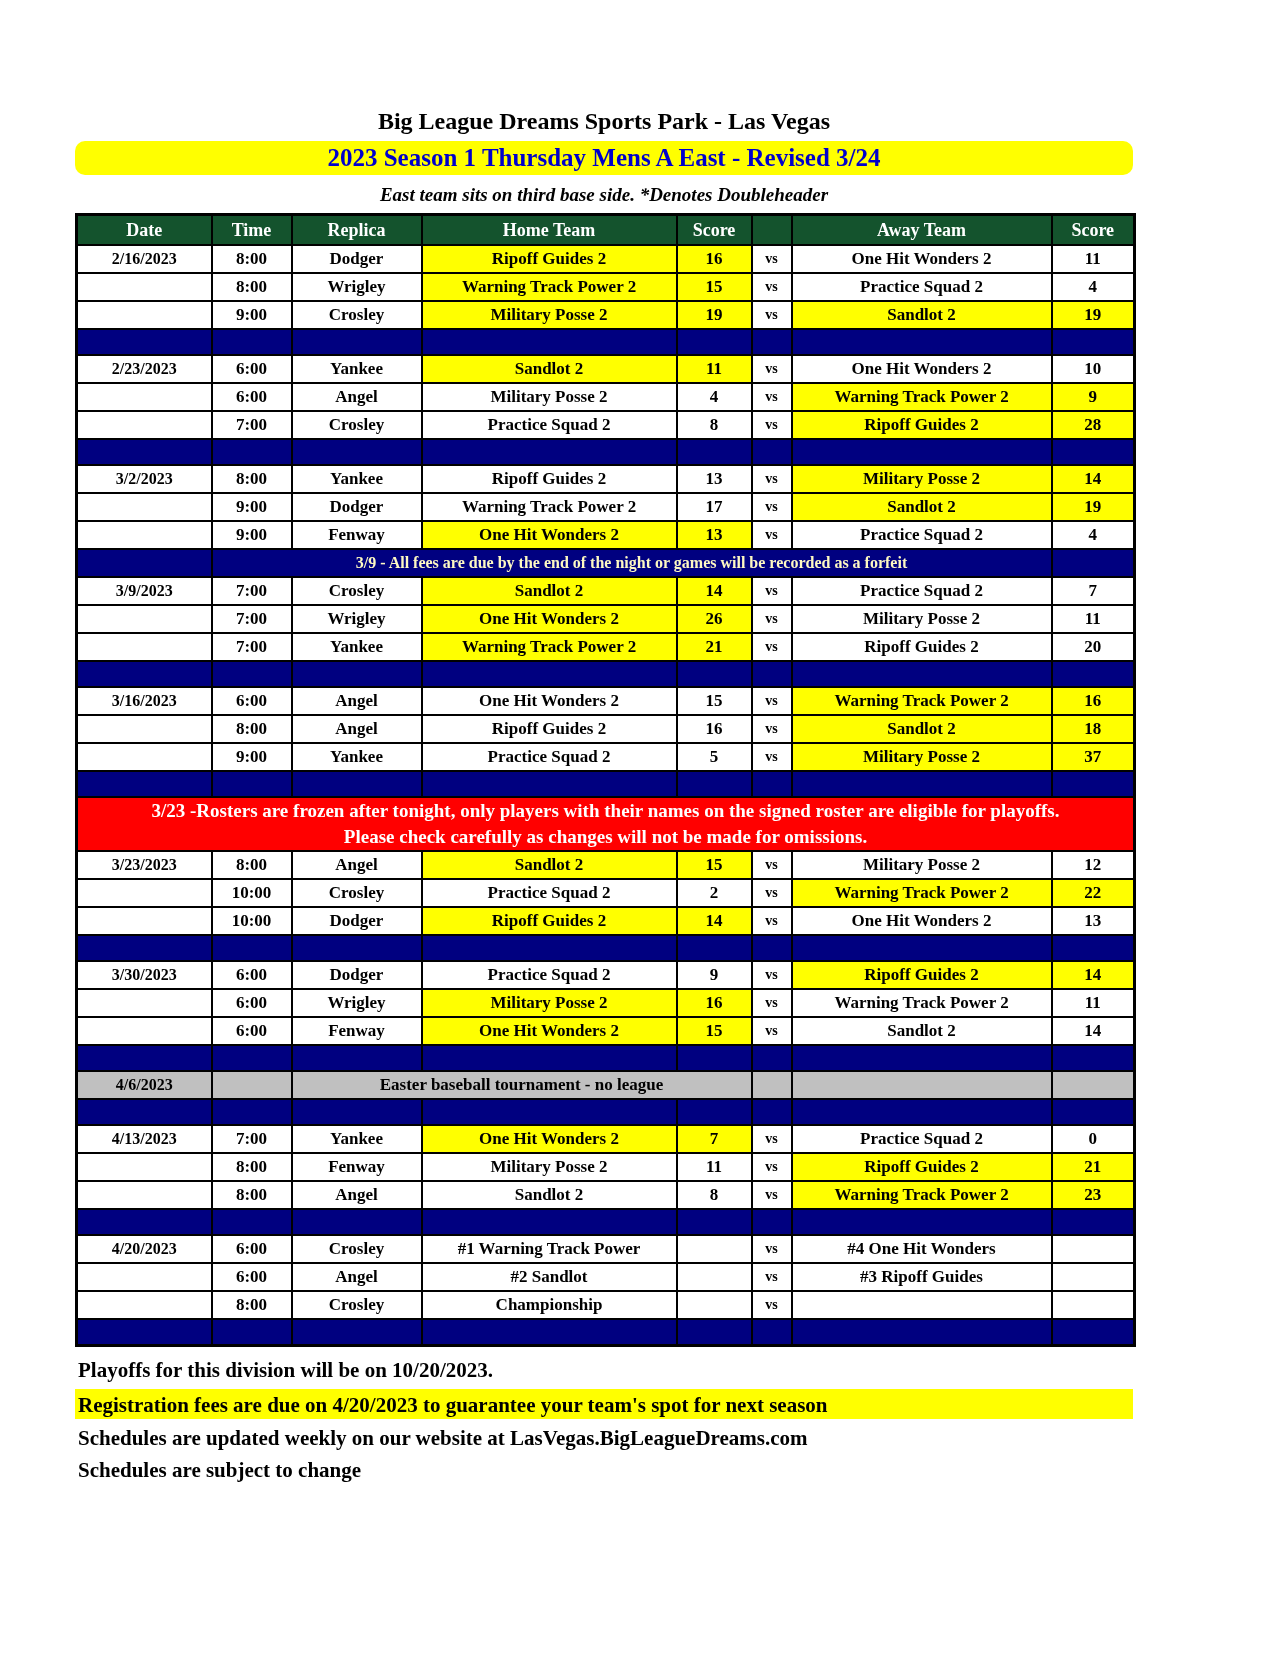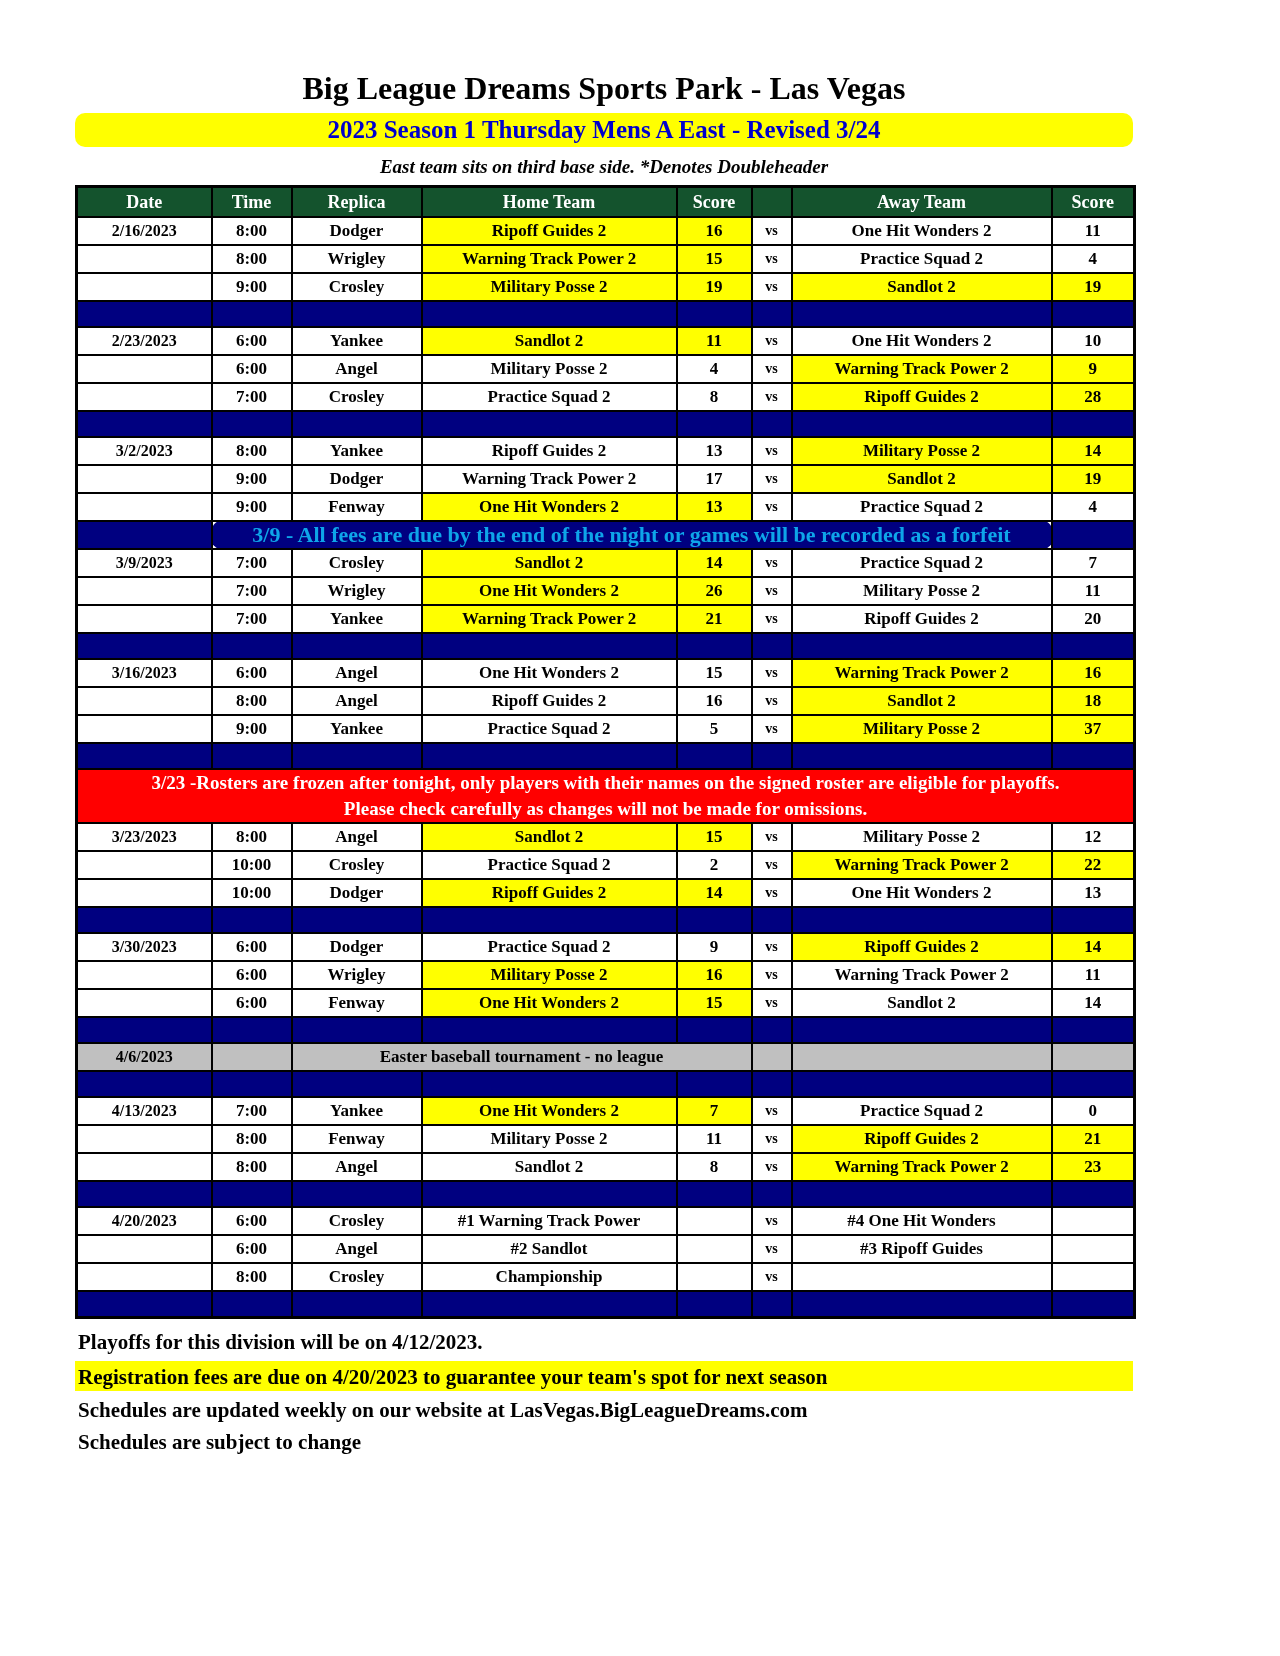--- a/index.html
+++ b/index.html
@@ -2,22 +2,22 @@
 <html><head>
 <meta charset="utf-8">
 <style>
   html, body { margin:0; padding:0; }
   body {
     width:1280px; height:1656px; background:#ffffff; overflow:hidden;
     font-family:"Liberation Serif", "DejaVu Serif", serif;
   }
   .sheet { width:1058px; margin-left:75px; }
   .page-title {
-    padding-top:70px; text-align:center; font-weight:bold;
-    font-size:32px; color:#000; letter-spacing:0px;
+    padding-top:108px; text-align:center; font-weight:bold;
+    font-size:24px; color:#000; letter-spacing:0px;
   }
   .banner {
     margin-top:6px; background:#FFFF00; color:#0000CC; font-weight:bold;
     font-size:25px; text-align:center; height:34px; line-height:34px;border-radius:10px;
   }
   .note {
     margin-top:7px; text-align:center; font-weight:bold; font-style:italic;
     font-size:19px; color:#000; height:26px; line-height:26px;
   }
   table.sched {
@@ -28,21 +28,21 @@
     border:2px solid #000; padding:0; text-align:center;
     font-weight:bold; overflow:hidden; white-space:nowrap;
   }
   .sched th {
     background:#14532d; color:#fff; font-size:18px; height:28px;
   }
   .sched td { font-size:17px; height:26px; color:#000; background:#fff; }
   .sched td.win   { background:#FFFF00; }
   .sched td.navy  { background:#000080; }
   .sched tr.sep td { height:24px; }
-  .sched td.notice-text { color:#0ea5e9; font-size:22px;border-radius:9px; }
+  .sched td.notice-text { color:#fef9c3; font-size:16px; }
   .sched td.red {
     background:#FF0000; color:#fff; font-size:19px; height:52px;
     white-space:normal;
   }
   .sched td.red div { line-height:26px; }
   .sched td.gray { background:#C0C0C0; }
   .sched td.vs { font-size:14px;border-radius:7px; }
   .sched td.date { font-size:16px; }
   .footer { width:1058px; margin-left:75px; }
   .f-line {
@@ -465,17 +465,17 @@
           <td class="navy"></td>
           <td class="navy"></td>
           <td class="navy"></td>
           <td class="navy"></td>
         </tr>
       </tbody>
   </table>
 </div>
 
 <div class="footer">
-  <div class="f-line f-playoffs">Playoffs for this division will be on 4/12/2023.</div>
+  <div class="f-line f-playoffs">Playoffs for this division will be on 10/20/2023.</div>
   <div class="f-line f-registration">Registration fees are due on 4/20/2023 to guarantee your team's spot for next season</div>
   <div class="f-line f-website">Schedules are updated weekly on our website at LasVegas.BigLeagueDreams.com</div>
   <div class="f-line f-subject">Schedules are subject to change</div>
 </div>
 
 </body></html>

